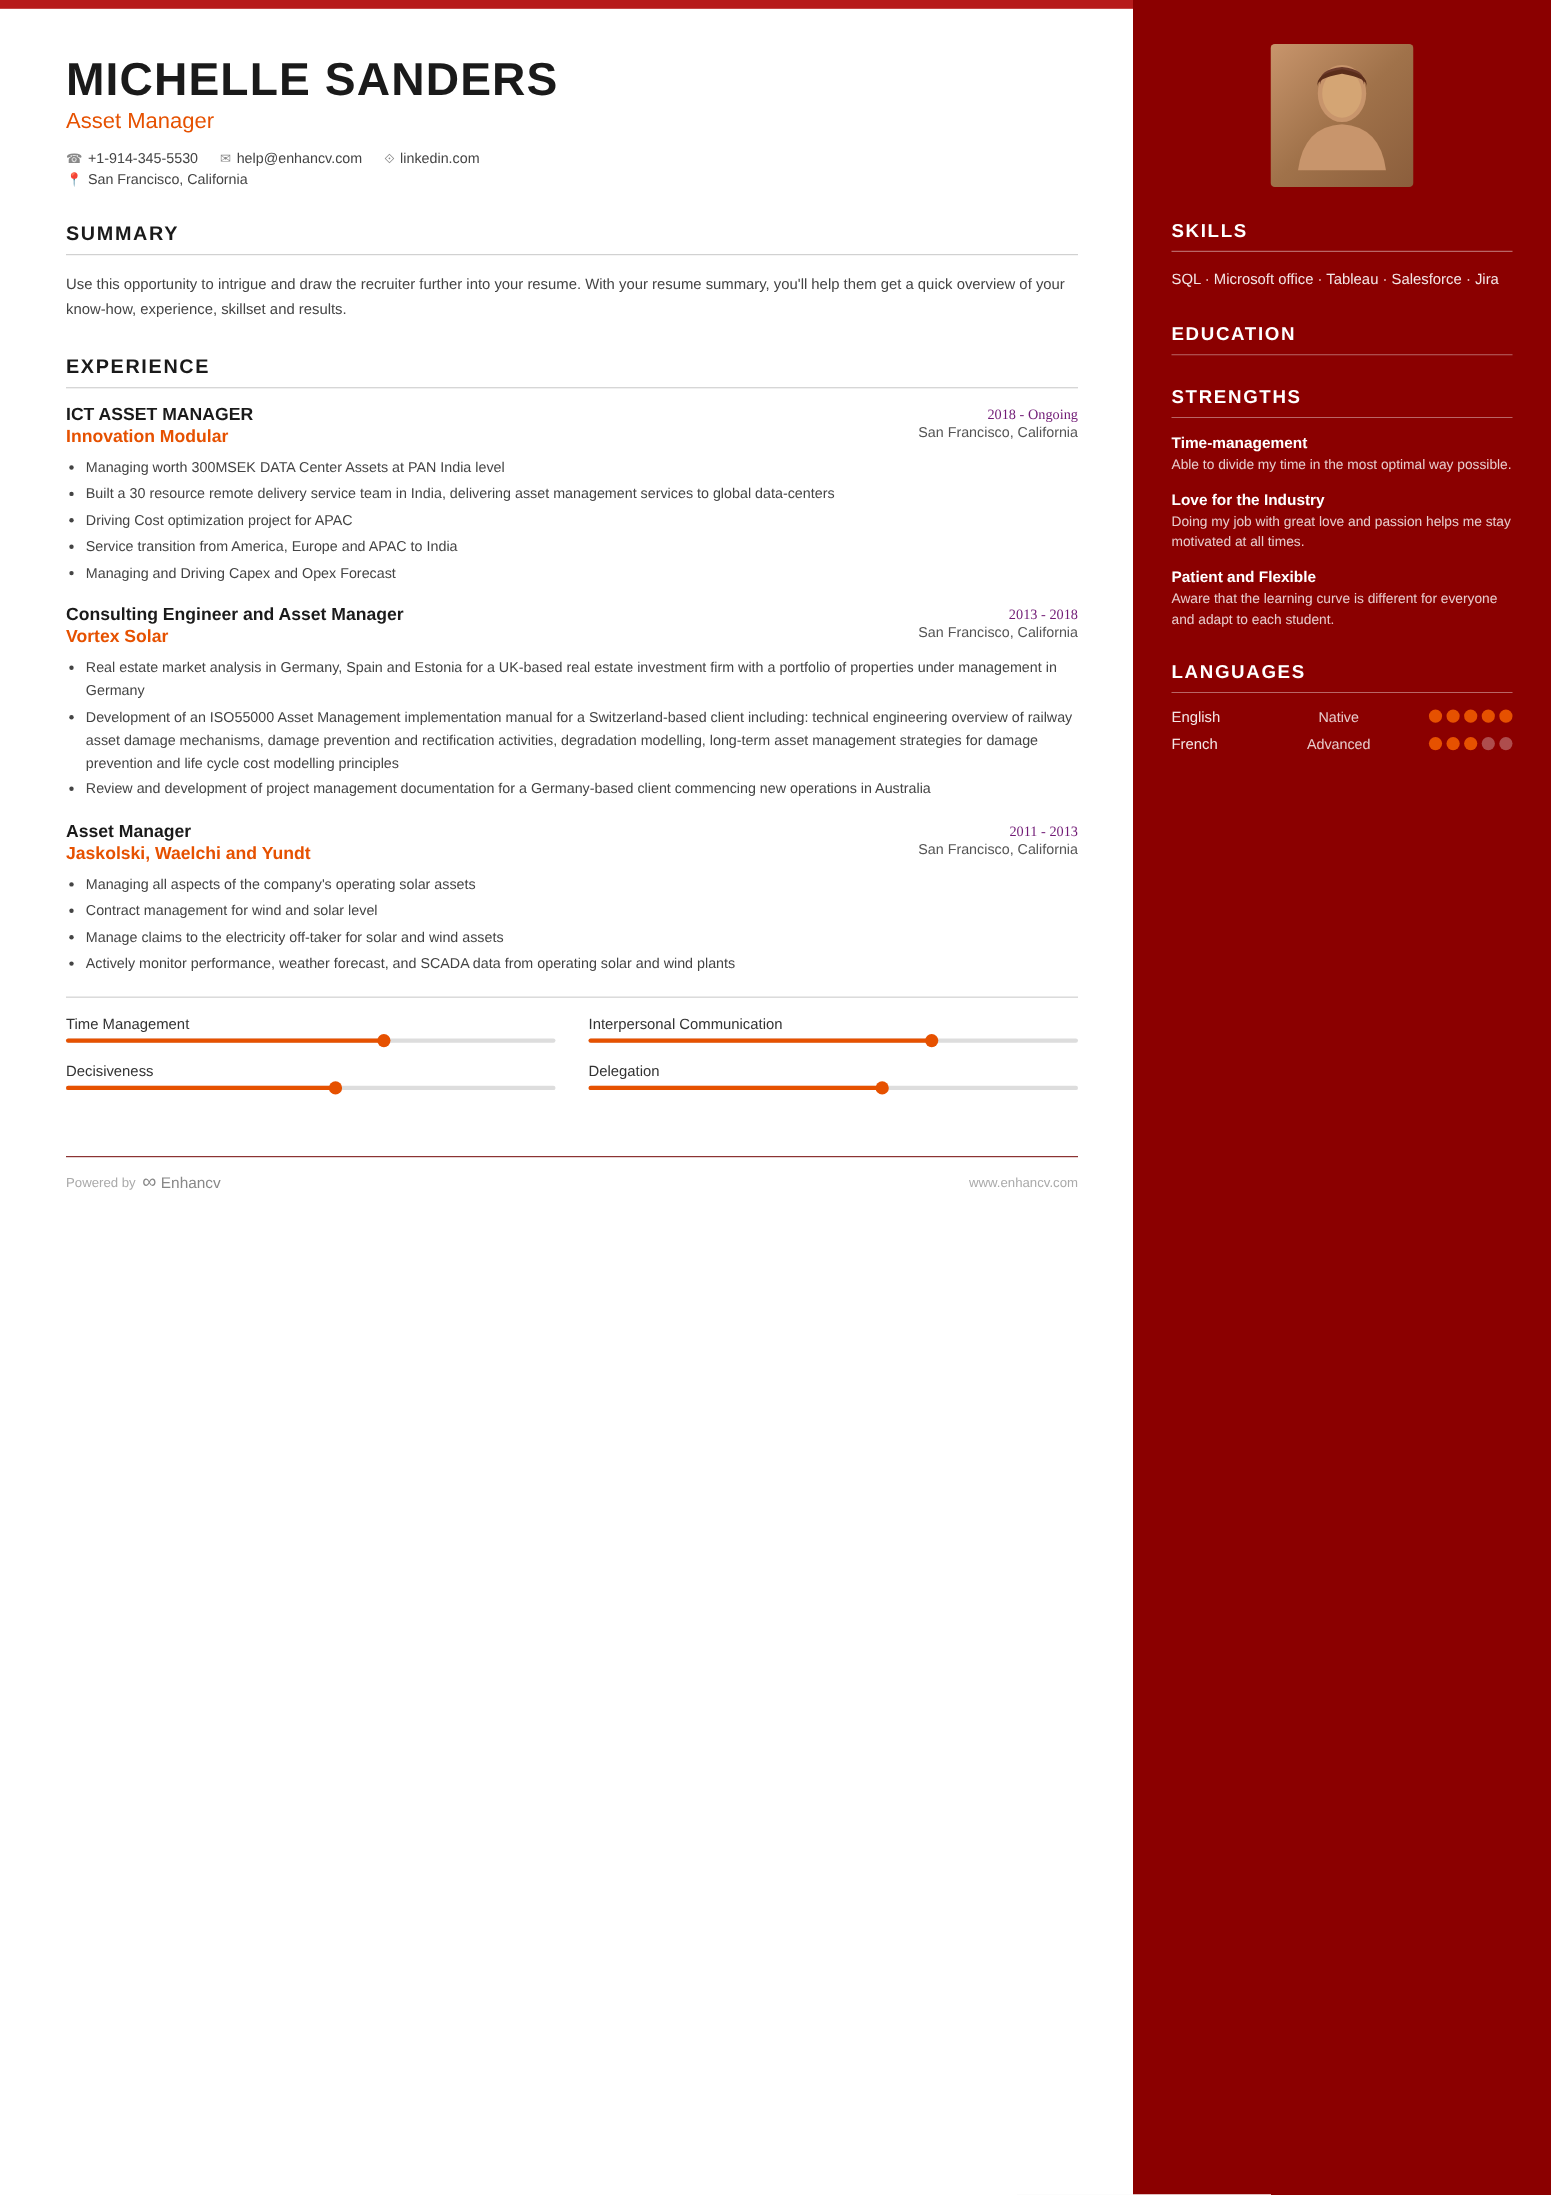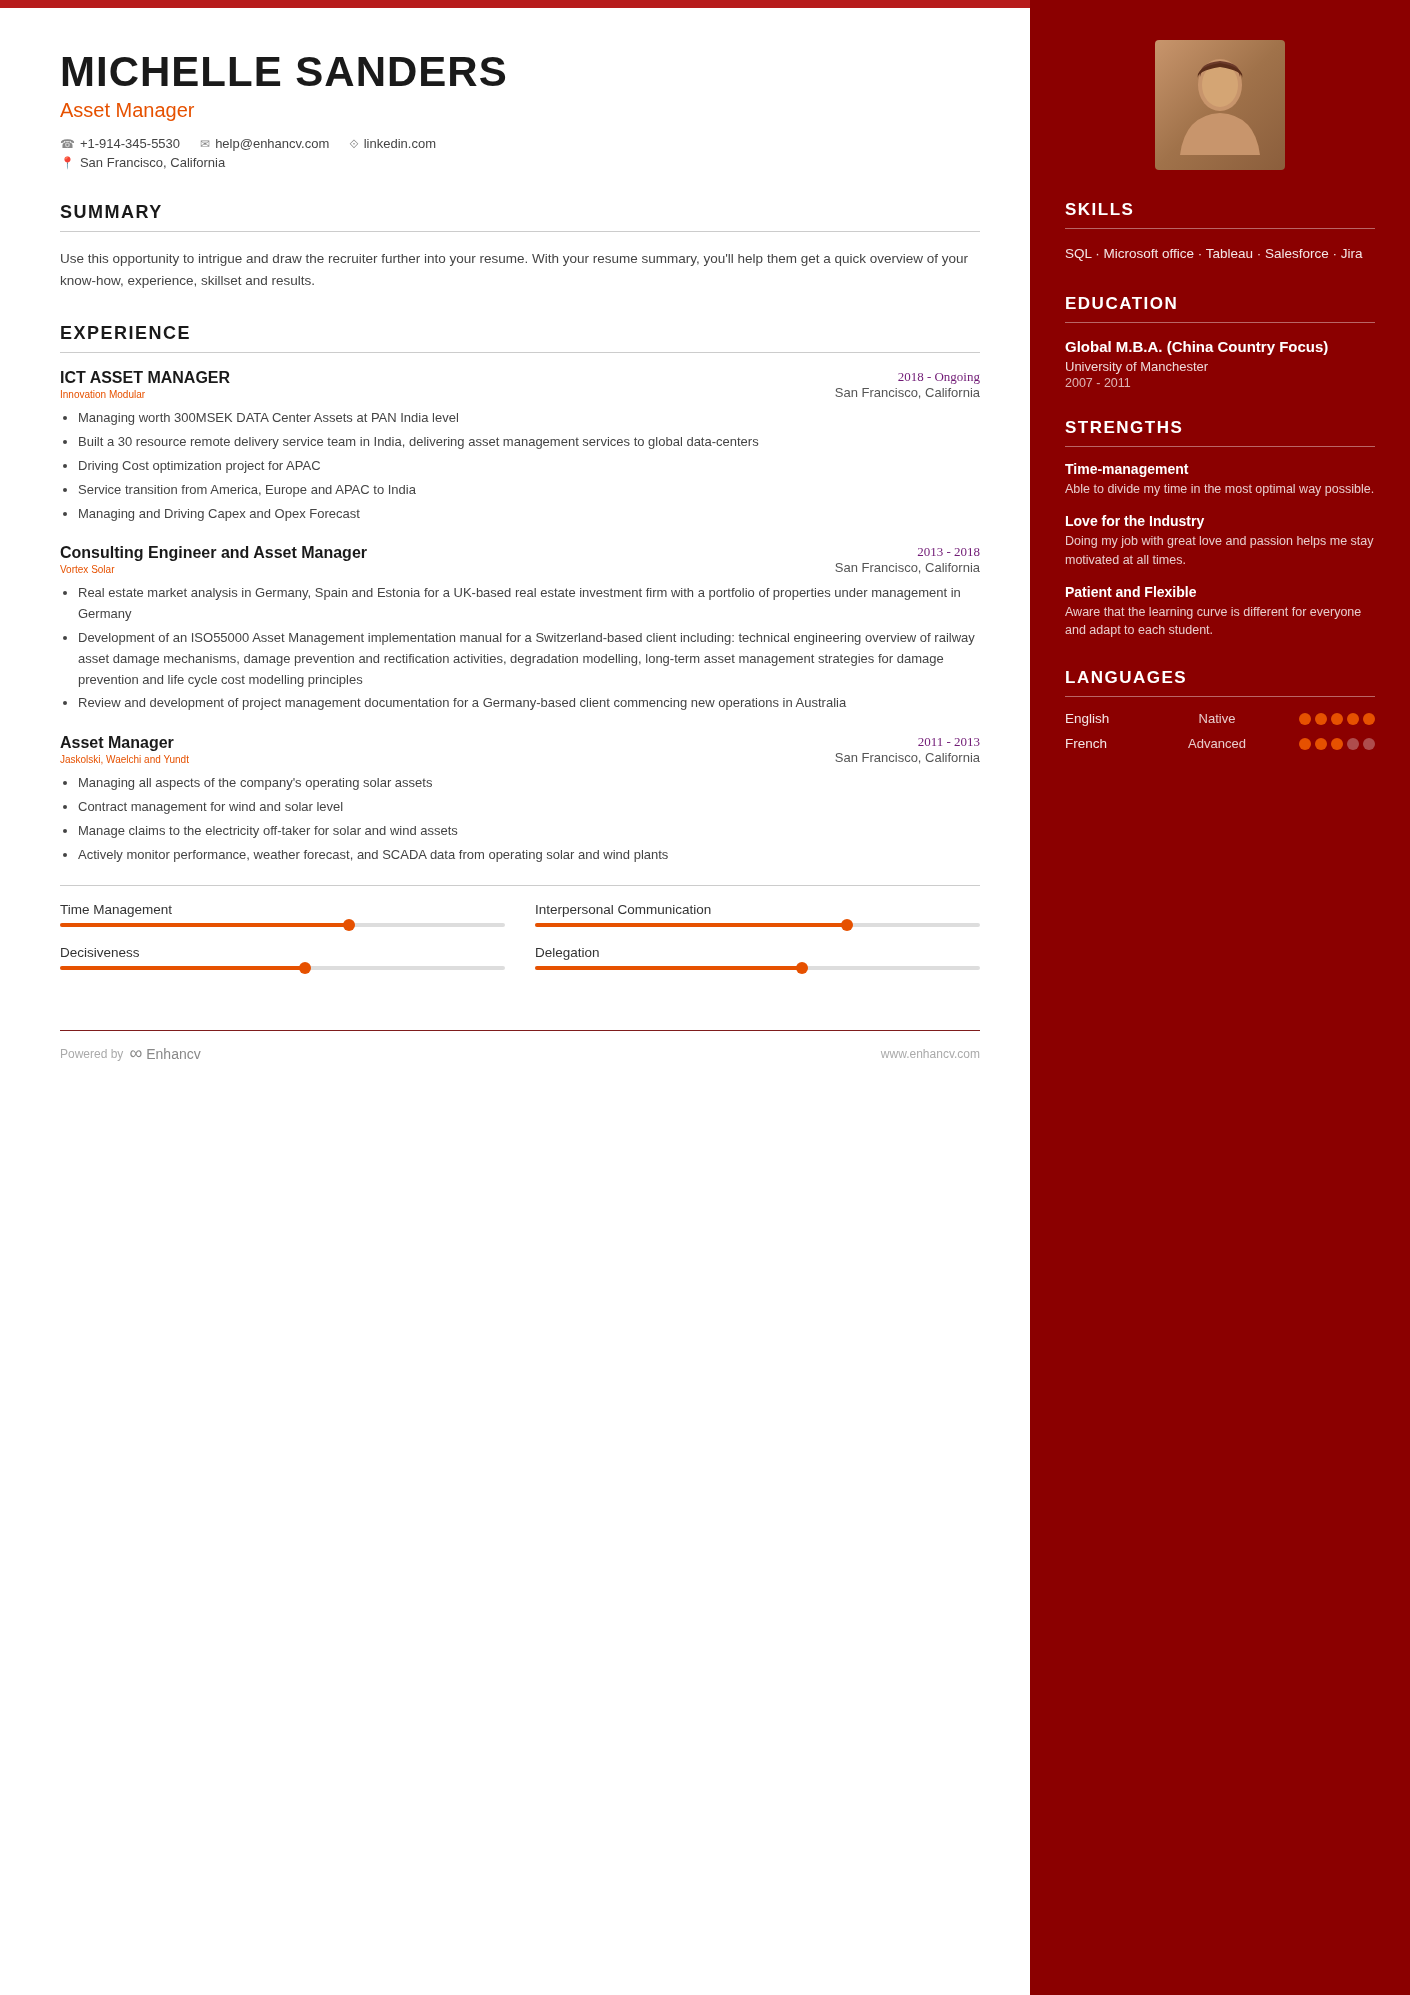--- a/index.html
+++ b/index.html
@@ -117,23 +117,23 @@
       font-family: Liberation Serif, serif;
       font-size: 13px;
       color: #701a75;
       text-align: right;
       white-space: nowrap;
       margin-left: 20px;
       flex-shrink: 0;
     }
     .exp-company {
       font-family: 'Arial', sans-serif;
-      font-size: 10px;
+      font-size: 16px;
       color: #e65100;
-      font-weight: 400;
+      font-weight: 700;
       margin-top: 2px;
     }
     .exp-location {
       font-family: 'Arial', sans-serif;
       font-size: 13px;
       color: #555;
       text-align: right;
     }
     .exp-bullets {
       margin-top: 8px;
@@ -504,25 +504,20 @@
 
     <div>
       <div class="sidebar-section-title">SKILLS</div>
       <hr class="sidebar-divider">
       <p class="skills-text">SQL · Microsoft office · Tableau · Salesforce · Jira</p>
     </div>
 
     <div>
       <div class="sidebar-section-title">EDUCATION</div>
       <hr class="sidebar-divider">
-      <div>
-        <div class="edu-degree">Global M.B.A. (China Country Focus)</div>
-        <div class="edu-school">University of Manchester</div>
-        <div class="edu-years">2007 - 2011</div>
-      </div>
     </div>
 
     <div>
       <div class="sidebar-section-title">STRENGTHS</div>
       <hr class="sidebar-divider">
       <div class="strength-item">
         <div class="strength-title">Time-management</div>
         <div class="strength-desc">Able to divide my time in the most optimal way possible.</div>
       </div>
       <div class="strength-item">

